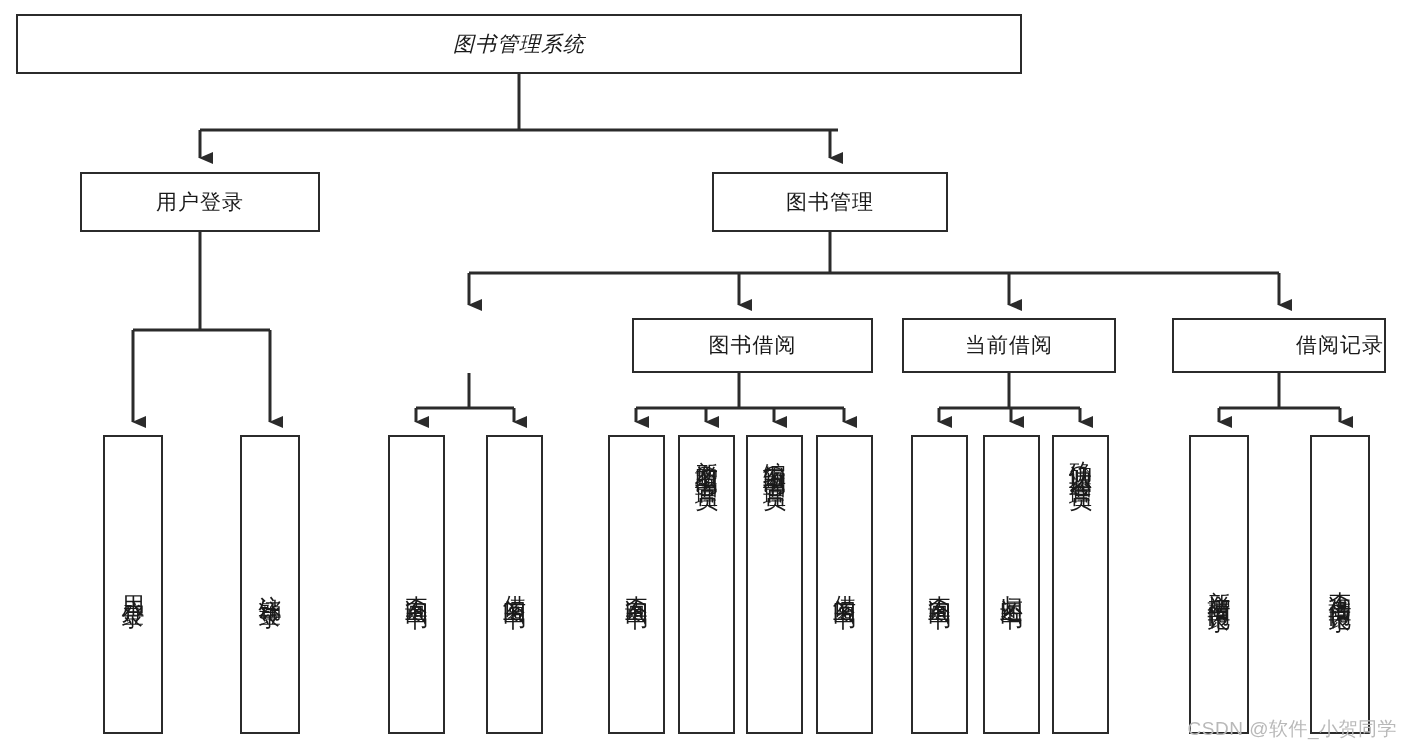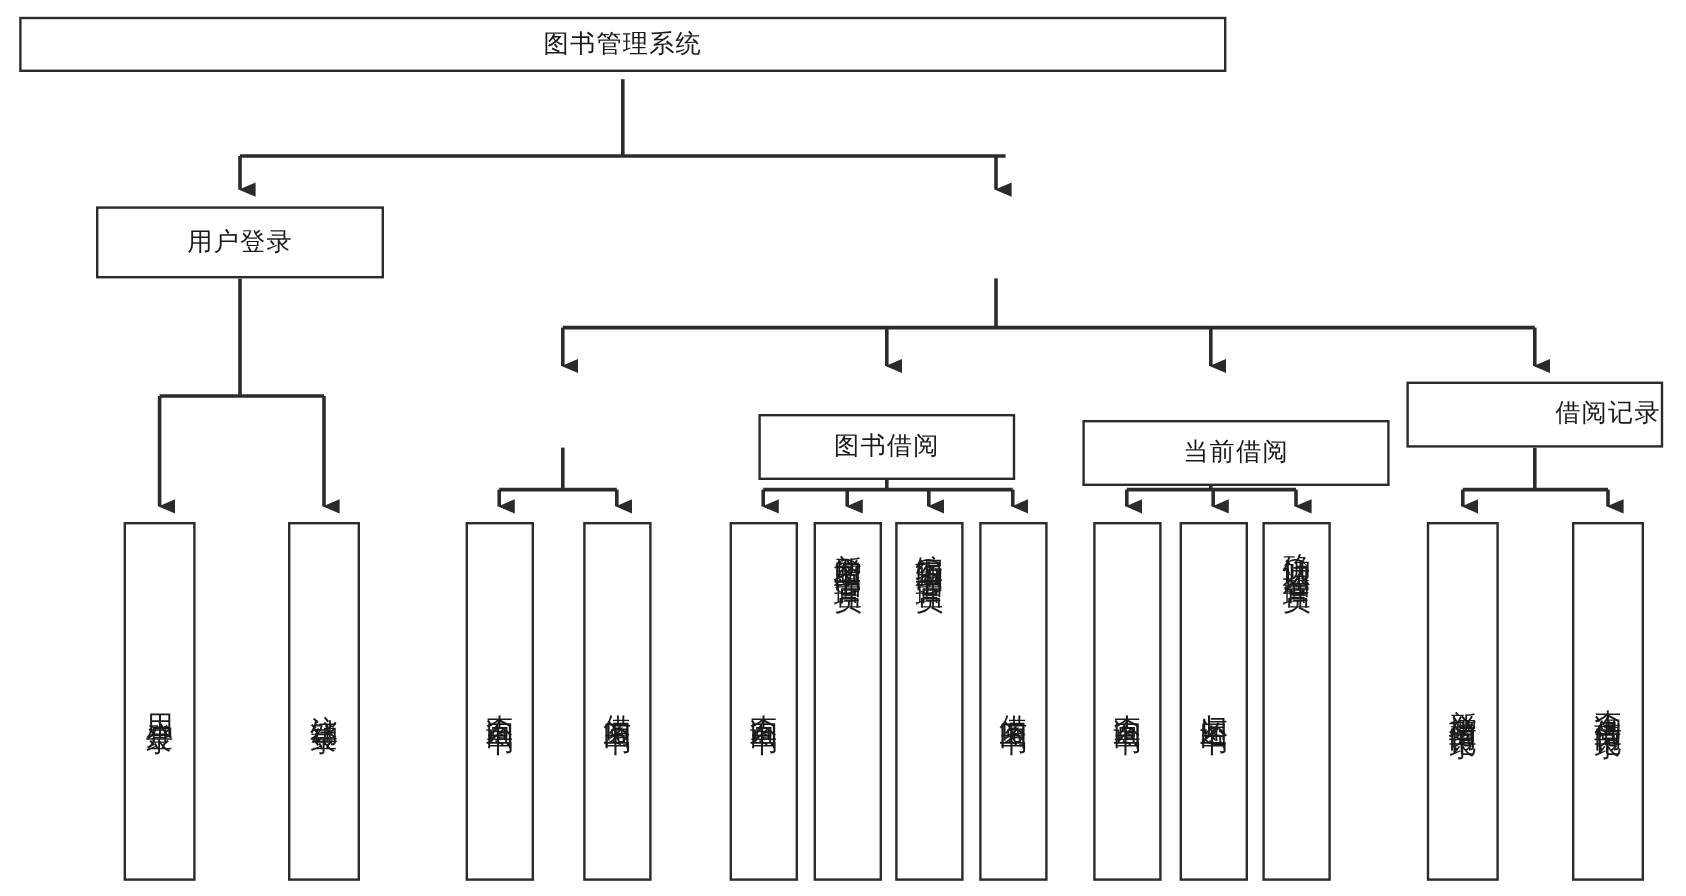--- a/index.html
+++ b/index.html
@@ -124,32 +124,35 @@
       <path d="M1011 408 L1011 422" marker-end="url(#arrow)"></path>
       <path d="M1080 408 L1080 422" marker-end="url(#arrow)"></path>
 
       <path d="M1279 373 L1279 408"></path>
       <path d="M1219 408 L1340 408"></path>
       <path d="M1219 408 L1219 422" marker-end="url(#arrow)"></path>
       <path d="M1340 408 L1340 422" marker-end="url(#arrow)"></path>
     </g>
   </svg>
 
-  <div class="node h" style="left:16px; top:14px; width:1006px; height:46px;">
+  <div class="node h" style="left:16px; top:14px; width:1006px; height:60px;font-style:italic;">
     <span class="label">图书管理系统</span>
   </div>
 
   <div class="node h" style="left:80px; top:172px; width:240px; height:60px;">
     <span class="label">用户登录</span>
   </div>
-
-  <div class="node h" style="left:632px; top:318px; width:214px; height:55px;margin-top:27px;">
+  <div class="node h" style="left:712px; top:172px; width:236px; height:60px;">
+    <span class="label">图书管理</span>
+  </div>
+
+  <div class="node h" style="left:632px; top:318px; width:241px; height:55px;">
     <span class="label">图书借阅</span>
   </div>
-  <div class="node h" style="left:902px; top:318px; width:256px; height:55px;margin-top:32px;">
+  <div class="node h" style="left:902px; top:318px; width:214px; height:55px;">
     <span class="label">当前借阅</span>
   </div>
   <div class="node h" style="left:1172px; top:318px; width:214px; height:55px;justify-content:flex-end;">
     <span class="label">借阅记录</span>
   </div>
 
   <div class="node v mid" style="left:103px; top:435px; width:60px; height:299px;">
     <span class="label">用户登录</span>
   </div>
   <div class="node v mid" style="left:240px; top:435px; width:60px; height:299px;">
@@ -186,14 +189,15 @@
     <span class="label">确认归还（管理员）</span>
   </div>
 
   <div class="node v mid" style="left:1189px; top:435px; width:60px; height:299px;">
     <span class="label">新增借阅记录</span>
   </div>
   <div class="node v mid" style="left:1310px; top:435px; width:60px; height:299px;">
     <span class="label">查询借阅记录</span>
   </div>
 
+  <div id="watermark">CSDN @软件_小贺同学</div>
 
 </div>
 
 </body></html>

